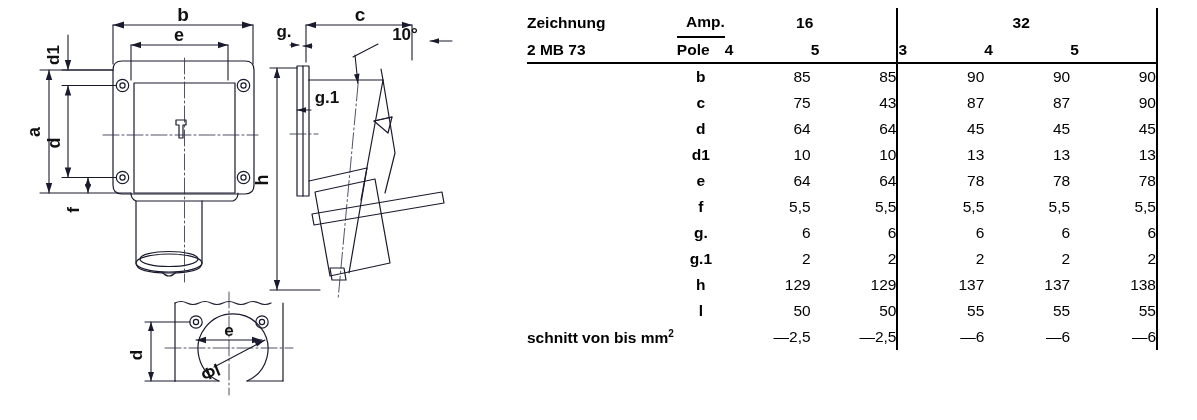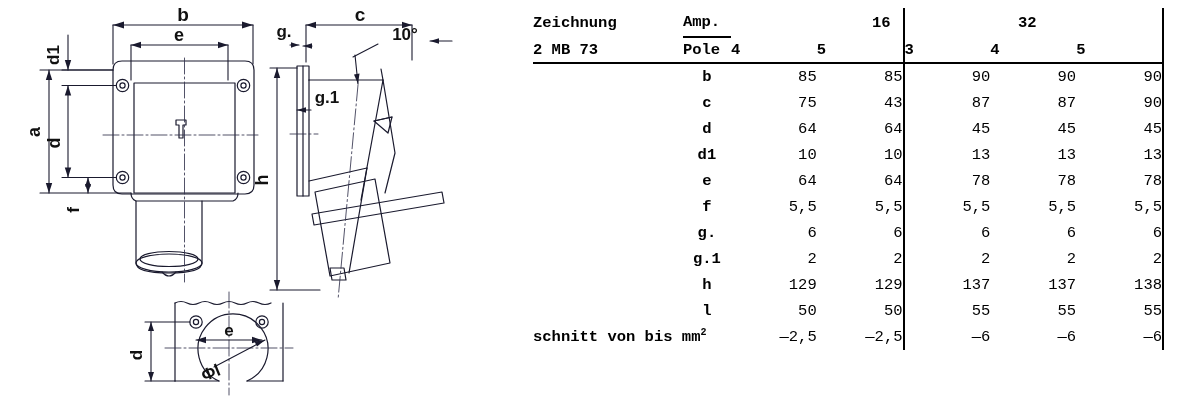--- a/index.html
+++ b/index.html
@@ -11,24 +11,23 @@
   .root{position:absolute;inset:0;}
 
   
   .drawing{position:absolute;left:0;top:0;width:520px;height:420px;}
   .drawing svg{display:block;}
 
   
   .table-wrap{position:absolute;left:520px;top:0;width:677px;height:420px;}
   table.spec{
     border-collapse:collapse;
-    position:absolute;left:13px;top:8px;
+    position:absolute;left:7px;top:8px;
     width:631px;
     font-size:15.5px;
-    font-family:Liberation Mono, monospace;
   }
   table.spec td,table.spec th{padding:0;margin:0;vertical-align:middle;}
 
   .c-label{width:150px;text-align:left;font-weight:bold;white-space:nowrap;padding-left:2px;}
   .c-dim{width:48px;text-align:center;font-weight:bold;}
   .c-val{width:86px;text-align:right;padding-right:14px;font-weight:normal;}
 
   
   .bdr-r{border-right:2.6px solid #000;}
   .bdr-b{border-bottom:2.4px solid #000;}
@@ -36,21 +35,21 @@
   tr.hdr-amp td{height:28px;}
   tr.hdr-pole td{height:24px;}
   tr.dimrow td{height:26px;}
   tr.klemm td{height:26px;}
 
   .grp-under{border-bottom:2.4px solid #000;}
 
   .sup{font-size:10px;vertical-align:super;}
   .lbl2{line-height:1.02;}
 
-  .amp-head{font-weight:bold;text-align:left;}
+  .amp-head{font-weight:bold;text-align:right;}
   .pole-head{font-weight:bold;text-align:left;}
 
   .masse{font-weight:bold;white-space:nowrap;}
   .zeich{font-weight:bold;white-space:nowrap;}
 </style>
 </head>
 <body>
 
 <div class="root">
 
@@ -248,21 +247,21 @@
     </svg>
   </div>
 
   <div class="table-wrap">
     <table class="spec">
       <tbody>
 
         <tr class="hdr-amp">
           <td class="c-label zeich">Zeichnung</td>
           <td class="c-dim grp-under amp-head">Amp.</td>
-          <td class="c-val amp-head bdr-r" colspan="2" style="text-align:right;padding-right:12px;">16</td>
+          <td class="c-val amp-head bdr-r" colspan="2" style="text-align:center;padding-right:12px;">16</td>
           <td class="c-val amp-head bdr-r" colspan="3" style="text-align:center;padding-right:12px;">32</td>
         </tr>
 
         <tr class="hdr-pole">
           <td class="c-label zeich bdr-b">2 MB 73</td>
           <td class="c-dim bdr-b pole-head">Pole</td>
           <td class="c-val bdr-b pole-head">4</td>
           <td class="c-val bdr-b bdr-r pole-head">5</td>
           <td class="c-val bdr-b pole-head">3</td>
           <td class="c-val bdr-b pole-head">4</td>

